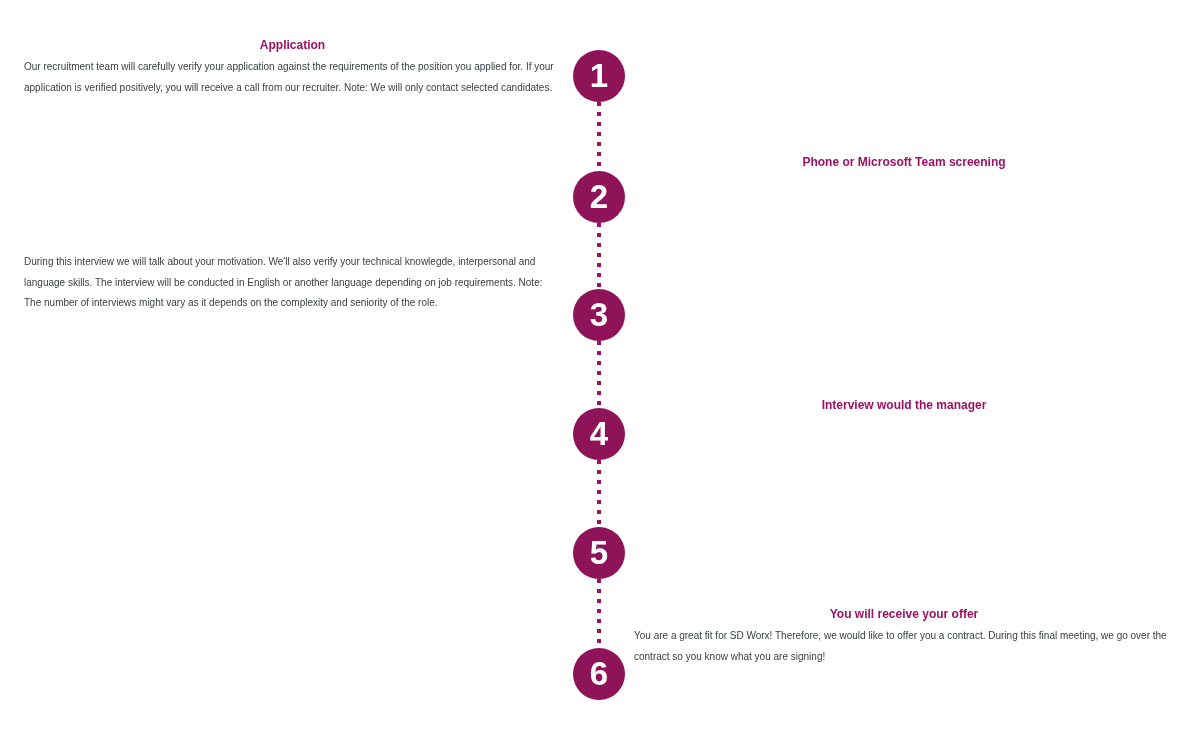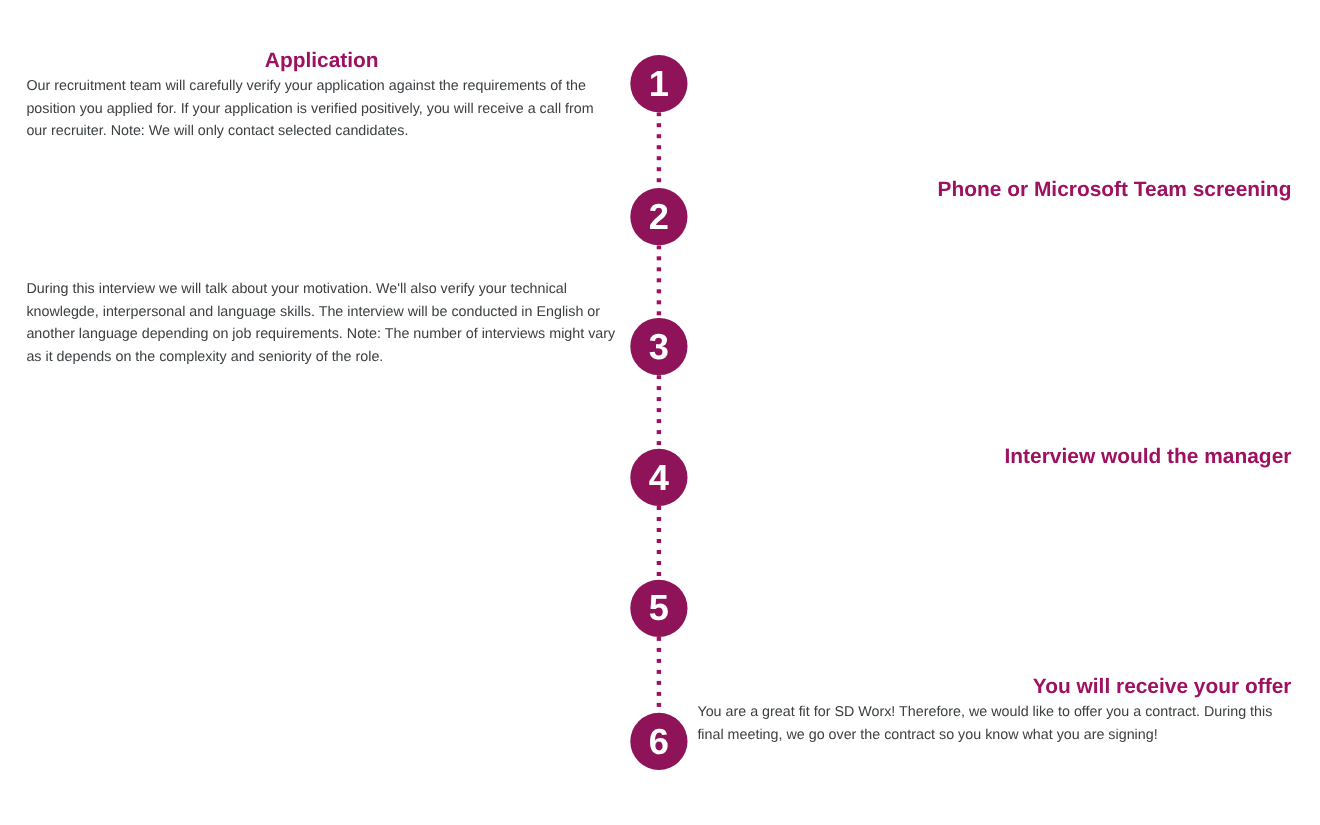--- a/index.html
+++ b/index.html
@@ -51,43 +51,43 @@
     letter-spacing: 0px;
     z-index: 3;
   }
 
   
   .block {
     position: absolute;
   }
   .block .heading {
     color: #9e1160;
-    font-size: 19px;
+    font-size: 12px;
     font-weight: bold;
     line-height: 20px;
-    margin: 12px 0 2px 0;
+    margin: 1px 0 2px 0;
   }
   .block .body {
     color: #3c4043;
-    font-size: 13px;
+    font-size: 10px;
     line-height: 20.5px;
     margin: 0;
   }
   .block.left {
     left: 24px;
     width: 537px;
   }
   .block.left .heading { text-align: center; }
   .block.left .body { text-align: left; }
 
   .block.right {
     left: 634px;
     width: 540px;
   }
-  .block.right .heading { text-align: right; }
+  .block.right .heading { text-align: center; }
   .block.right .body { text-align: left; }
 </style>
 </head>
 <body>
 
 <div id="timeline">
 
   <div class="spine" style="top:102px;height:70px;"></div>
   <div class="spine" style="top:223px;height:66px;"></div>
   <div class="spine" style="top:341px;height:67px;"></div>

